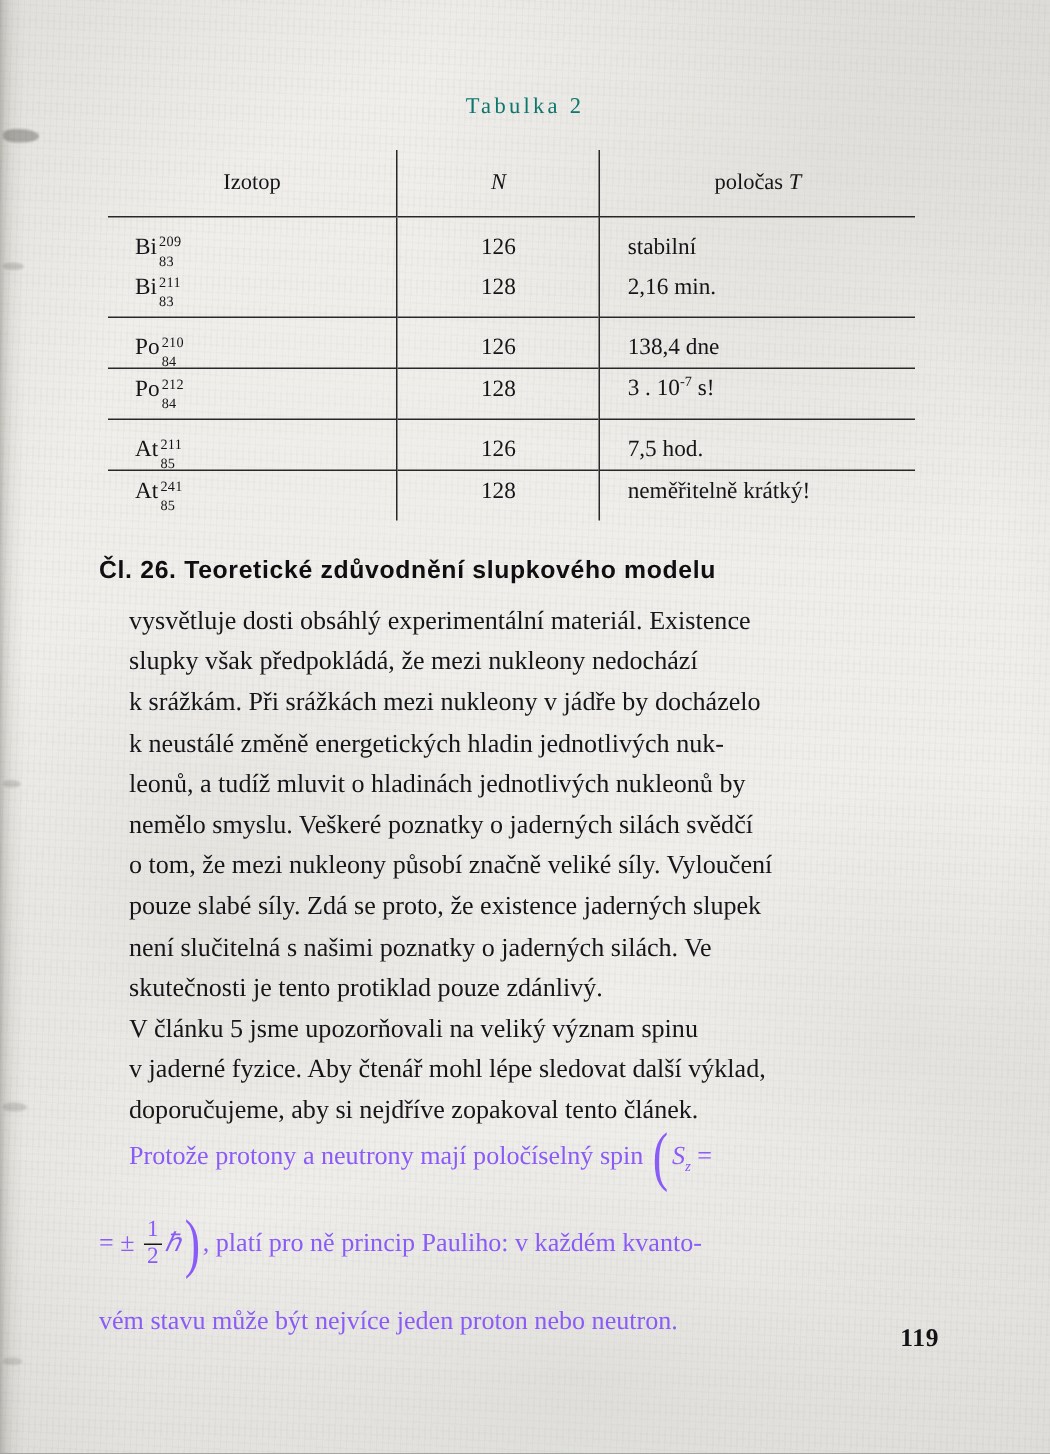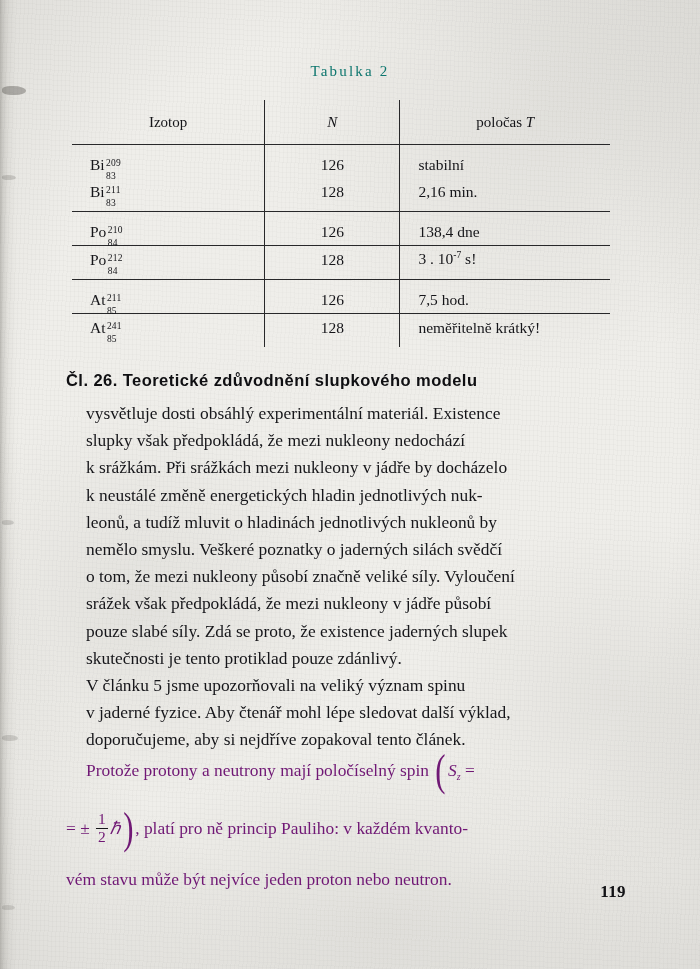--- a/index.html
+++ b/index.html
@@ -186,21 +186,21 @@
   }
   .just > span { display: inline-block; }
 
   
   .formula-par {
     position: absolute;
     left: 66px;
     top: 757px;
     width: 566px;
     font-size: 17.4px;
-    color: #701a75;
+    color: #8b5cf6;
   }
   .fline {
     display: block;
     white-space: nowrap;
     line-height: 27px;
   }
   .fline.l1 { margin-left: 20px; }
   .fline.l2 { margin-top: 21px; }
   .fline.l3 { margin-top: 21px; }
   .paren-big {
@@ -337,24 +337,24 @@
         <span class="ln just">
             <span>leonů, a tudíž mluvit o hladinách jednotlivých nukleonů by</span>
           </span>
         <span class="ln just">
             <span>nemělo smyslu. Veškeré poznatky o jaderných silách svědčí</span>
           </span>
         <span class="ln just">
             <span>o tom, že mezi nukleony působí značně veliké síly. Vyloučení</span>
           </span>
         <span class="ln just">
-            <span>srážek však předpokládá, že mezi nukleony v jádře působí</span>
-          </span>
-        <span class="ln just">
             <span>pouze slabé síly. Zdá se proto, že existence jaderných slupek</span>
+          </span>
+        <span class="ln just">
+            <span>není slučitelná s našimi poznatky o jaderných silách. Ve</span>
           </span>
         <span class="ln">skutečnosti je tento protiklad pouze zdánlivý.</span>
       </p>
       <p class="indent">
         <span class="ln just">
             <span>V článku 5 jsme upozorňovali na veliký význam spinu</span>
           </span>
         <span class="ln just">
             <span>v jaderné fyzice. Aby čtenář mohl lépe sledovat další výklad,</span>
           </span>

